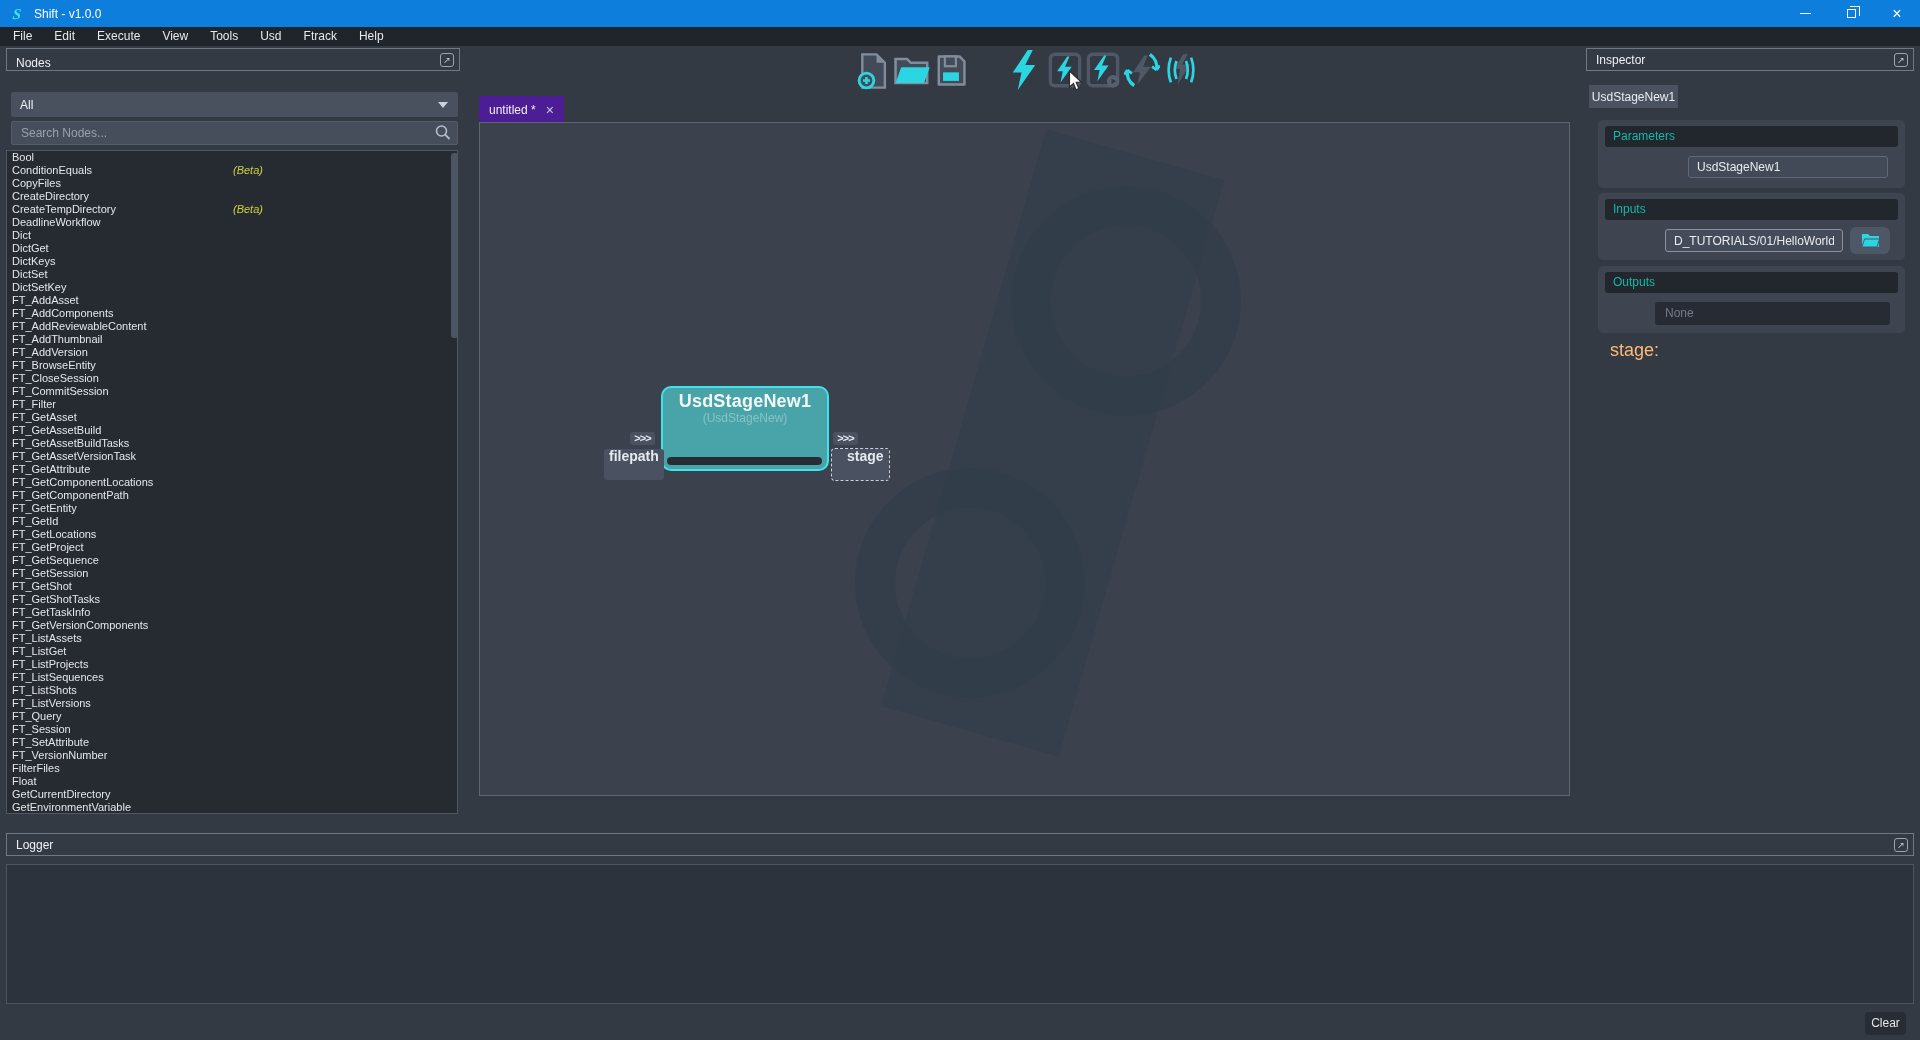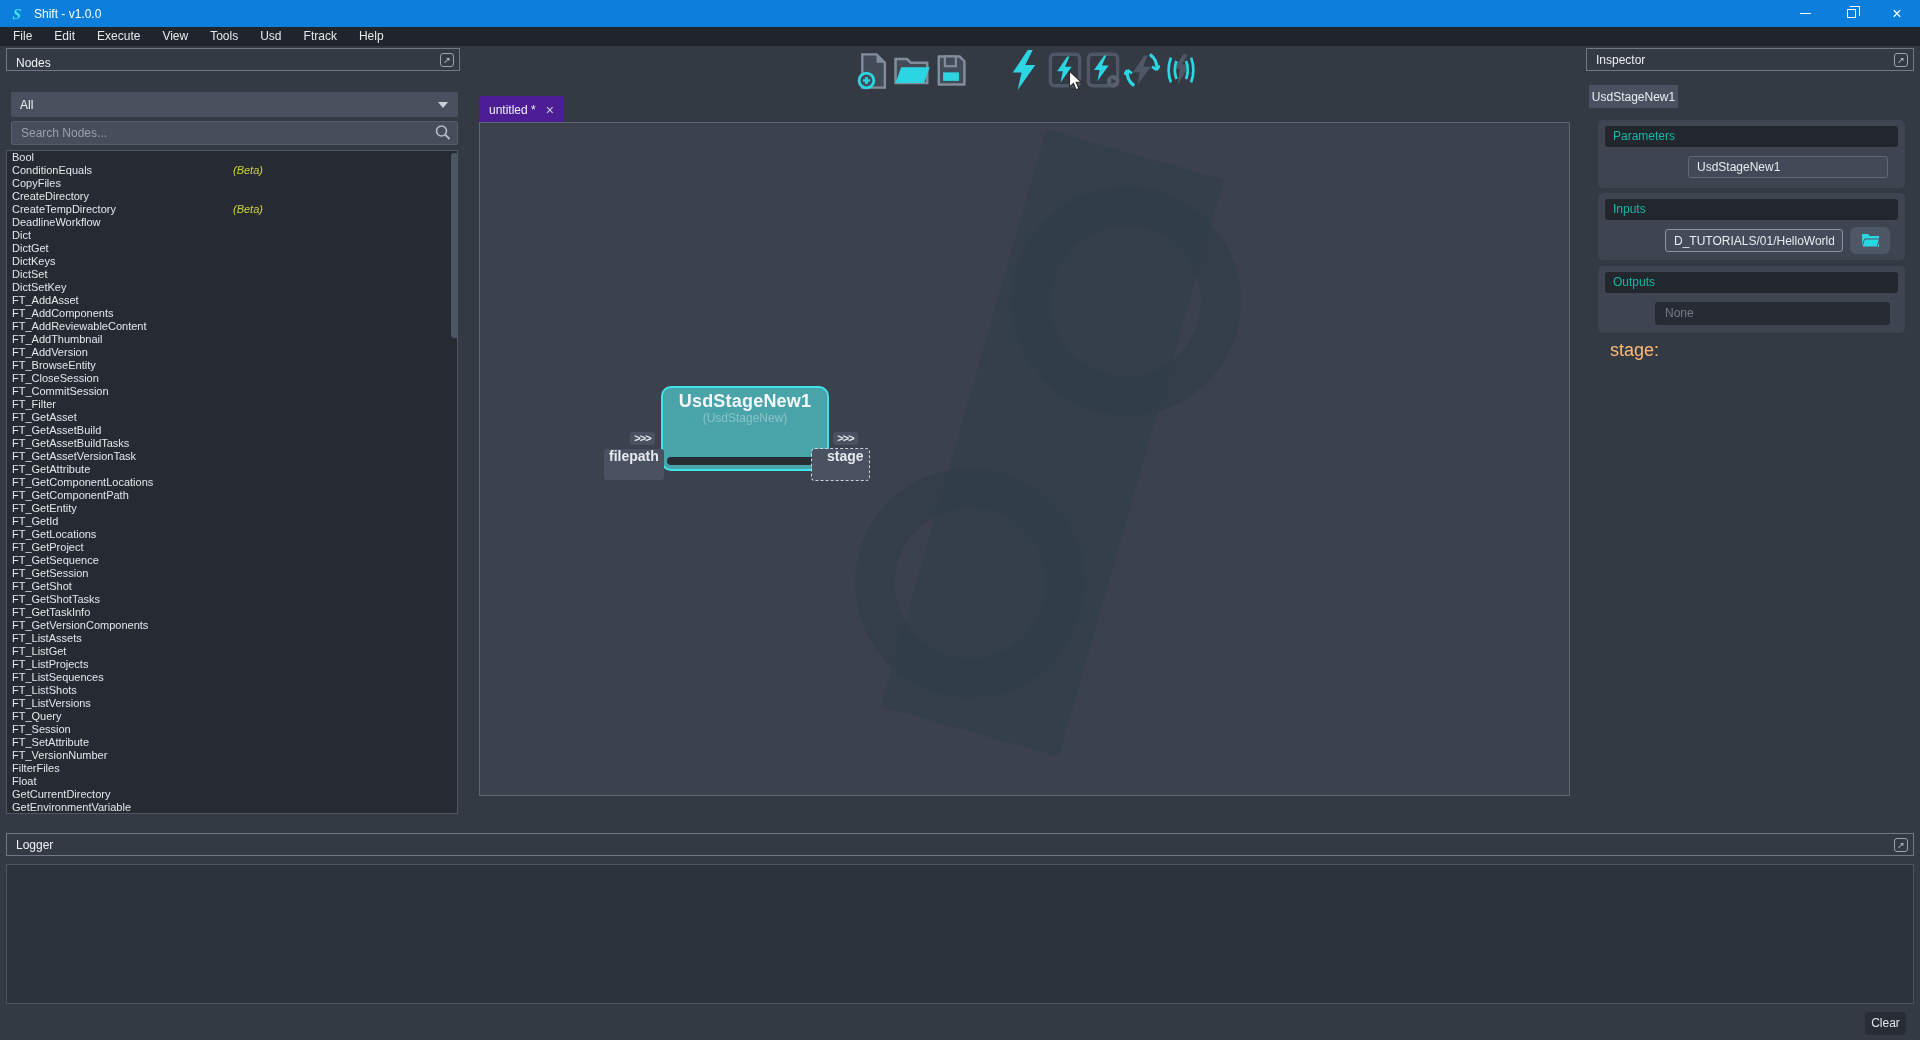--- a/index.html
+++ b/index.html
@@ -455,21 +455,21 @@
   <div class="wm-band" style="left:480px; top:20px; width:185px; height:600px; transform:rotate(16deg);"></div>
 
   <div class="shift-node">
     <div class="node-title">UsdStageNew1</div>
     <div class="node-subtitle">(UsdStageNew)</div>
     <div class="node-bar"></div>
   </div>
   <div class="port-chip port-arrows" style="left:150px; top:309px;">&gt;&gt;&gt;</div>
   <div class="port-chip port-label" style="left:124px; top:326px;">filepath</div>
   <div class="port-chip port-arrows" style="left:353px; top:309px;">&gt;&gt;&gt;</div>
-  <div class="port-chip port-label dashed" style="left:332px; top:326px;padding-left:15px;">stage</div>
+  <div class="port-chip port-label dashed" style="left:352px; top:326px;padding-left:15px;">stage</div>
 </div>
 
 <div class="abs dock-header" style="left:1586px; top:48px; width:328px;">
   <span>Inspector</span>
   <span class="float-btn"></span>
 </div>
 <div class="abs insp-tab">
   <span>UsdStageNew1</span>
 </div>
 

